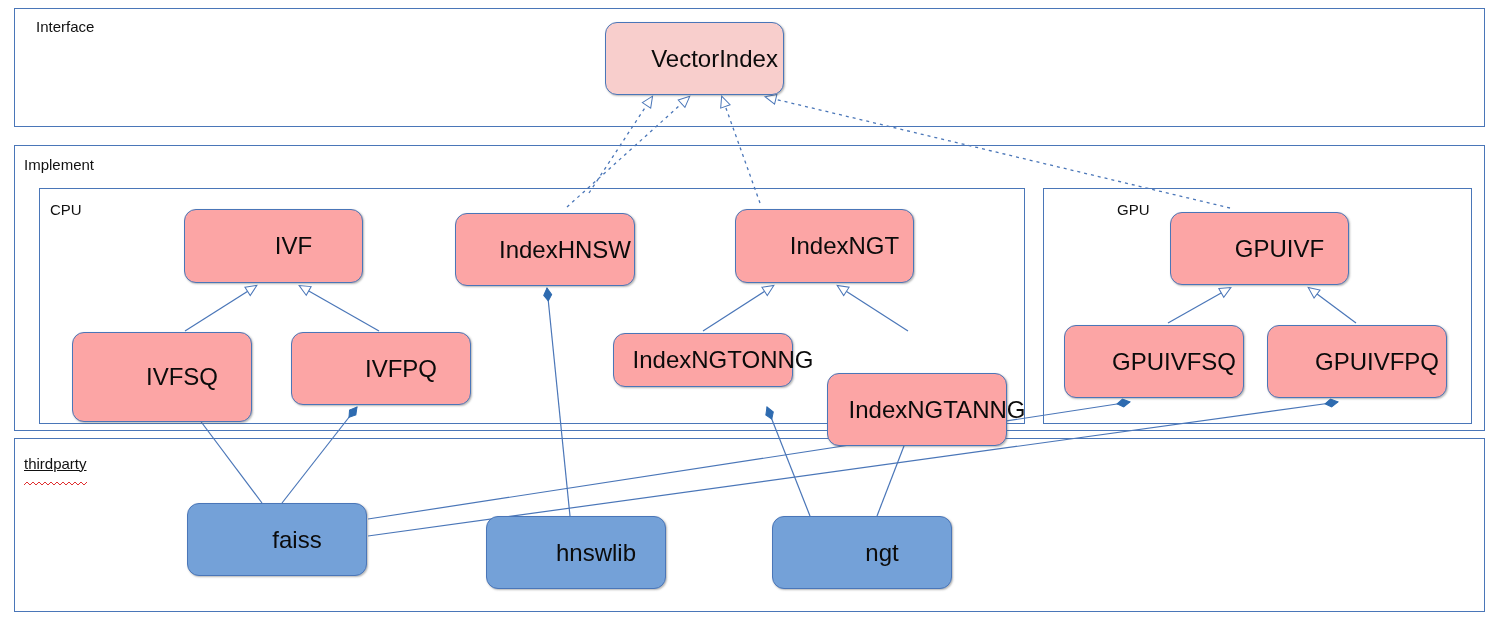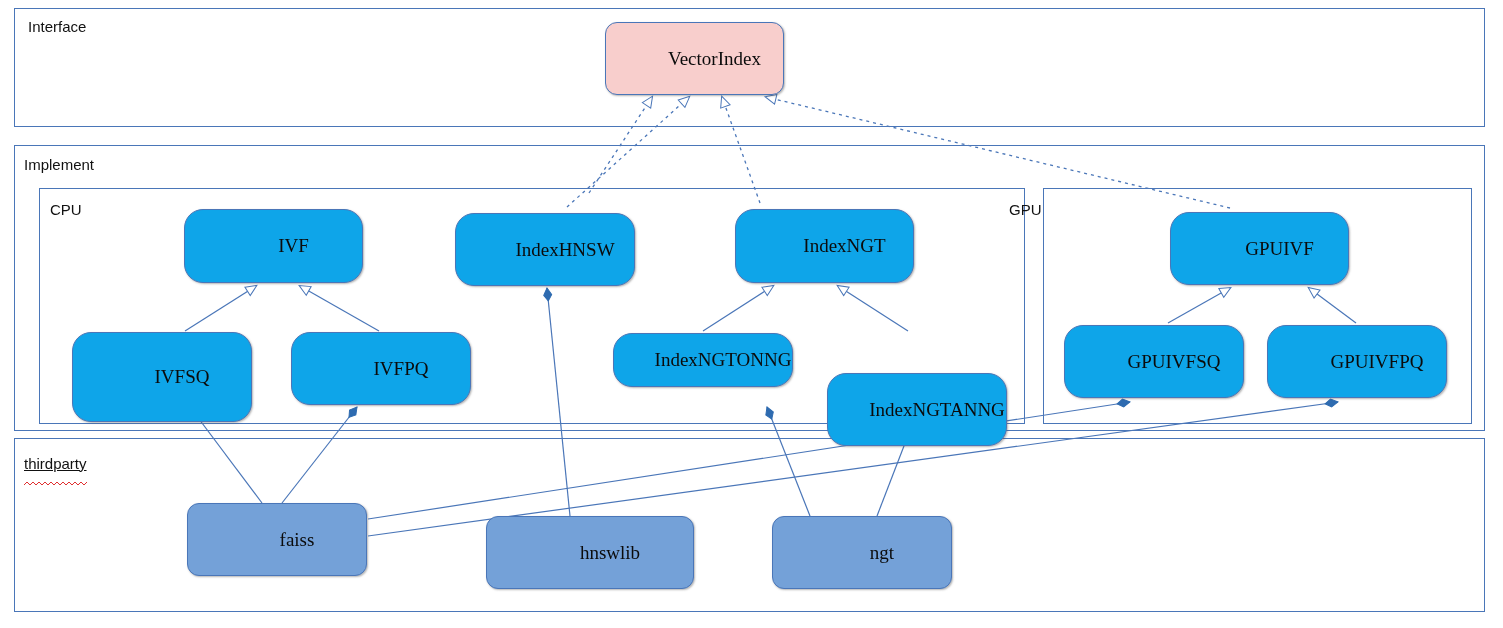--- a/index.html
+++ b/index.html
@@ -5,24 +5,24 @@
   html,body{margin:0;padding:0;background:#ffffff;}
   body{font-family:"Liberation Sans",sans-serif;}
   #stage{position:relative;width:1503px;height:628px;overflow:hidden;background:#fff;}
   #edges{position:absolute;left:0;top:0;width:1503px;height:628px;}
   .pkg{position:absolute;border:1px solid #4a76b8;background:transparent;box-sizing:border-box;}
   .pkg-label{position:absolute;font-family:"Liberation Sans",sans-serif;font-size:15px;color:#111;white-space:nowrap;letter-spacing:0px;}
   .pkg-label.misspelled{text-decoration:underline;text-decoration-color:#111;text-decoration-thickness:1px;}
   .squig{position:absolute;height:4px;pointer-events:none;}
   .node{position:absolute;box-sizing:border-box;border-radius:12px;border:1px solid #4a76b8;
         display:flex;align-items:center;justify-content:center;
-        font-family:Liberation Serif, serif;font-size:19px;color:#0b0b0b;text-align:center;
+        font-family:Liberation Sans, sans-serif;font-size:24px;color:#0b0b0b;text-align:center;
         box-shadow:1px 1px 2px rgba(90,90,90,.45);padding-left:40px;}
   .node.iface{background:#f8cecc;border-color:#4a76b8;}
-  .node.green{background:#0ea5e9;border-color:#4a76b8;border-radius:19px;}
+  .node.green{background:#fca5a5;border-color:#4a76b8;}
   .node.blue{background:#74a1d8;border-color:#4a76b8;}
 </style>
 </head>
 <body>
 
 <div id="stage">
 
   <svg id="edges" viewBox="0 0 1503 628" xmlns="http://www.w3.org/2000/svg" aria-hidden="true">
     <defs>
       <marker id="hollowTri" markerWidth="14" markerHeight="14" refX="11" refY="6" orient="auto" markerUnits="userSpaceOnUse">
@@ -47,45 +47,45 @@
         <line x1="282" y1="503" x2="357" y2="407" stroke="#4a76b8" stroke-width="1.2" marker-end="url(#solidDia)"></line>
         <line x1="368" y1="519" x2="1130" y2="402" stroke="#4a76b8" stroke-width="1.2" marker-end="url(#solidDia)"></line>
         <line x1="368" y1="536" x2="1338" y2="402" stroke="#4a76b8" stroke-width="1.2" marker-end="url(#solidDia)"></line>
         <line x1="570" y1="516" x2="547" y2="288" stroke="#4a76b8" stroke-width="1.2" marker-end="url(#solidDia)"></line>
         <line x1="810" y1="516" x2="767" y2="407" stroke="#4a76b8" stroke-width="1.2" marker-end="url(#solidDia)"></line>
         <line x1="877" y1="516" x2="919" y2="407" stroke="#4a76b8" stroke-width="1.2" marker-end="url(#solidDia)"></line>
       </g>
   </svg>
 
   <div class="pkg" style="left: 14px; top: 8px; width: 1471px; height: 119px; border-color: rgb(74, 118, 184);"></div>
-  <div class="pkg-label" style="left: 28px; top: 18px;">Interface</div>
+  <div class="pkg-label" style="left: 36px; top: 18px;">Interface</div>
 
   <div class="pkg" style="left: 14px; top: 145px; width: 1471px; height: 286px; border-color: rgb(74, 118, 184);"></div>
   <div class="pkg-label" style="left: 24px; top: 156px;">Implement</div>
 
   <div class="pkg" style="left: 39px; top: 188px; width: 986px; height: 236px; border-color: rgb(74, 118, 184);"></div>
   <div class="pkg-label" style="left: 50px; top: 201px;">CPU</div>
 
   <div class="pkg" style="left: 1043px; top: 188px; width: 429px; height: 236px; border-color: rgb(74, 118, 184);"></div>
-  <div class="pkg-label" style="left: 1009px; top: 201px;">GPU</div>
+  <div class="pkg-label" style="left: 1117px; top: 201px;">GPU</div>
 
   <div class="pkg" style="left: 14px; top: 438px; width: 1471px; height: 174px; border-color: rgb(74, 118, 184);"></div>
   <div class="pkg-label misspelled" style="left: 24px; top: 455px;">thirdparty</div>
 
   <div class="node iface" style="left: 605px; top: 22px; width: 179px; height: 73px;">VectorIndex</div>
   <div class="node green" style="left: 184px; top: 209px; width: 179px; height: 74px;">IVF</div>
   <div class="node green" style="left: 455px; top: 213px; width: 180px; height: 73px;">IndexHNSW</div>
   <div class="node green" style="left: 703px; top: 209px; width: 179px; height: 74px; margin-left: 32px;">IndexNGT</div>
   <div class="node green" style="left: 1170px; top: 212px; width: 179px; height: 73px;">GPUIVF</div>
   <div class="node green" style="left: 72px; top: 332px; width: 180px; height: 90px;">IVFSQ</div>
   <div class="node green" style="left: 291px; top: 332px; width: 180px; height: 73px;">IVFPQ</div>
   <div class="node green" style="left: 613px; top: 333px; width: 180px; height: 54px;">IndexNGTONNG</div>
   <div class="node green" style="left: 827px; top: 333px; width: 180px; height: 73px; margin-top: 40px;">IndexNGTANNG</div>
   <div class="node green" style="left: 1064px; top: 325px; width: 180px; height: 73px;">GPUIVFSQ</div>
   <div class="node green" style="left: 1267px; top: 325px; width: 180px; height: 73px;">GPUIVFPQ</div>
   <div class="node blue" style="left: 187px; top: 503px; width: 180px; height: 73px;">faiss</div>
-  <div class="node blue" style="left: 486px; top: 516px; width: 208px; height: 73px;">hnswlib</div>
+  <div class="node blue" style="left: 486px; top: 516px; width: 180px; height: 73px;">hnswlib</div>
   <div class="node blue" style="left: 772px; top: 516px; width: 180px; height: 73px;">ngt</div>
 
 <div class="squig" style="left: 24px; top: 472px; width: 62.5312px;"><svg width="63" height="4" xmlns="http://www.w3.org/2000/svg">
         <polyline points="0,3 3,0 6,3 9,0 12,3 15,0 18,3 21,0 24,3 27,0 30,3 33,0 36,3 39,0 42,3 45,0 48,3 51,0 54,3 57,0 60,3 63,0 " fill="none" stroke="#e03030" stroke-width="1"></polyline>
       </svg></div>
   </div>
 
 </body></html>

